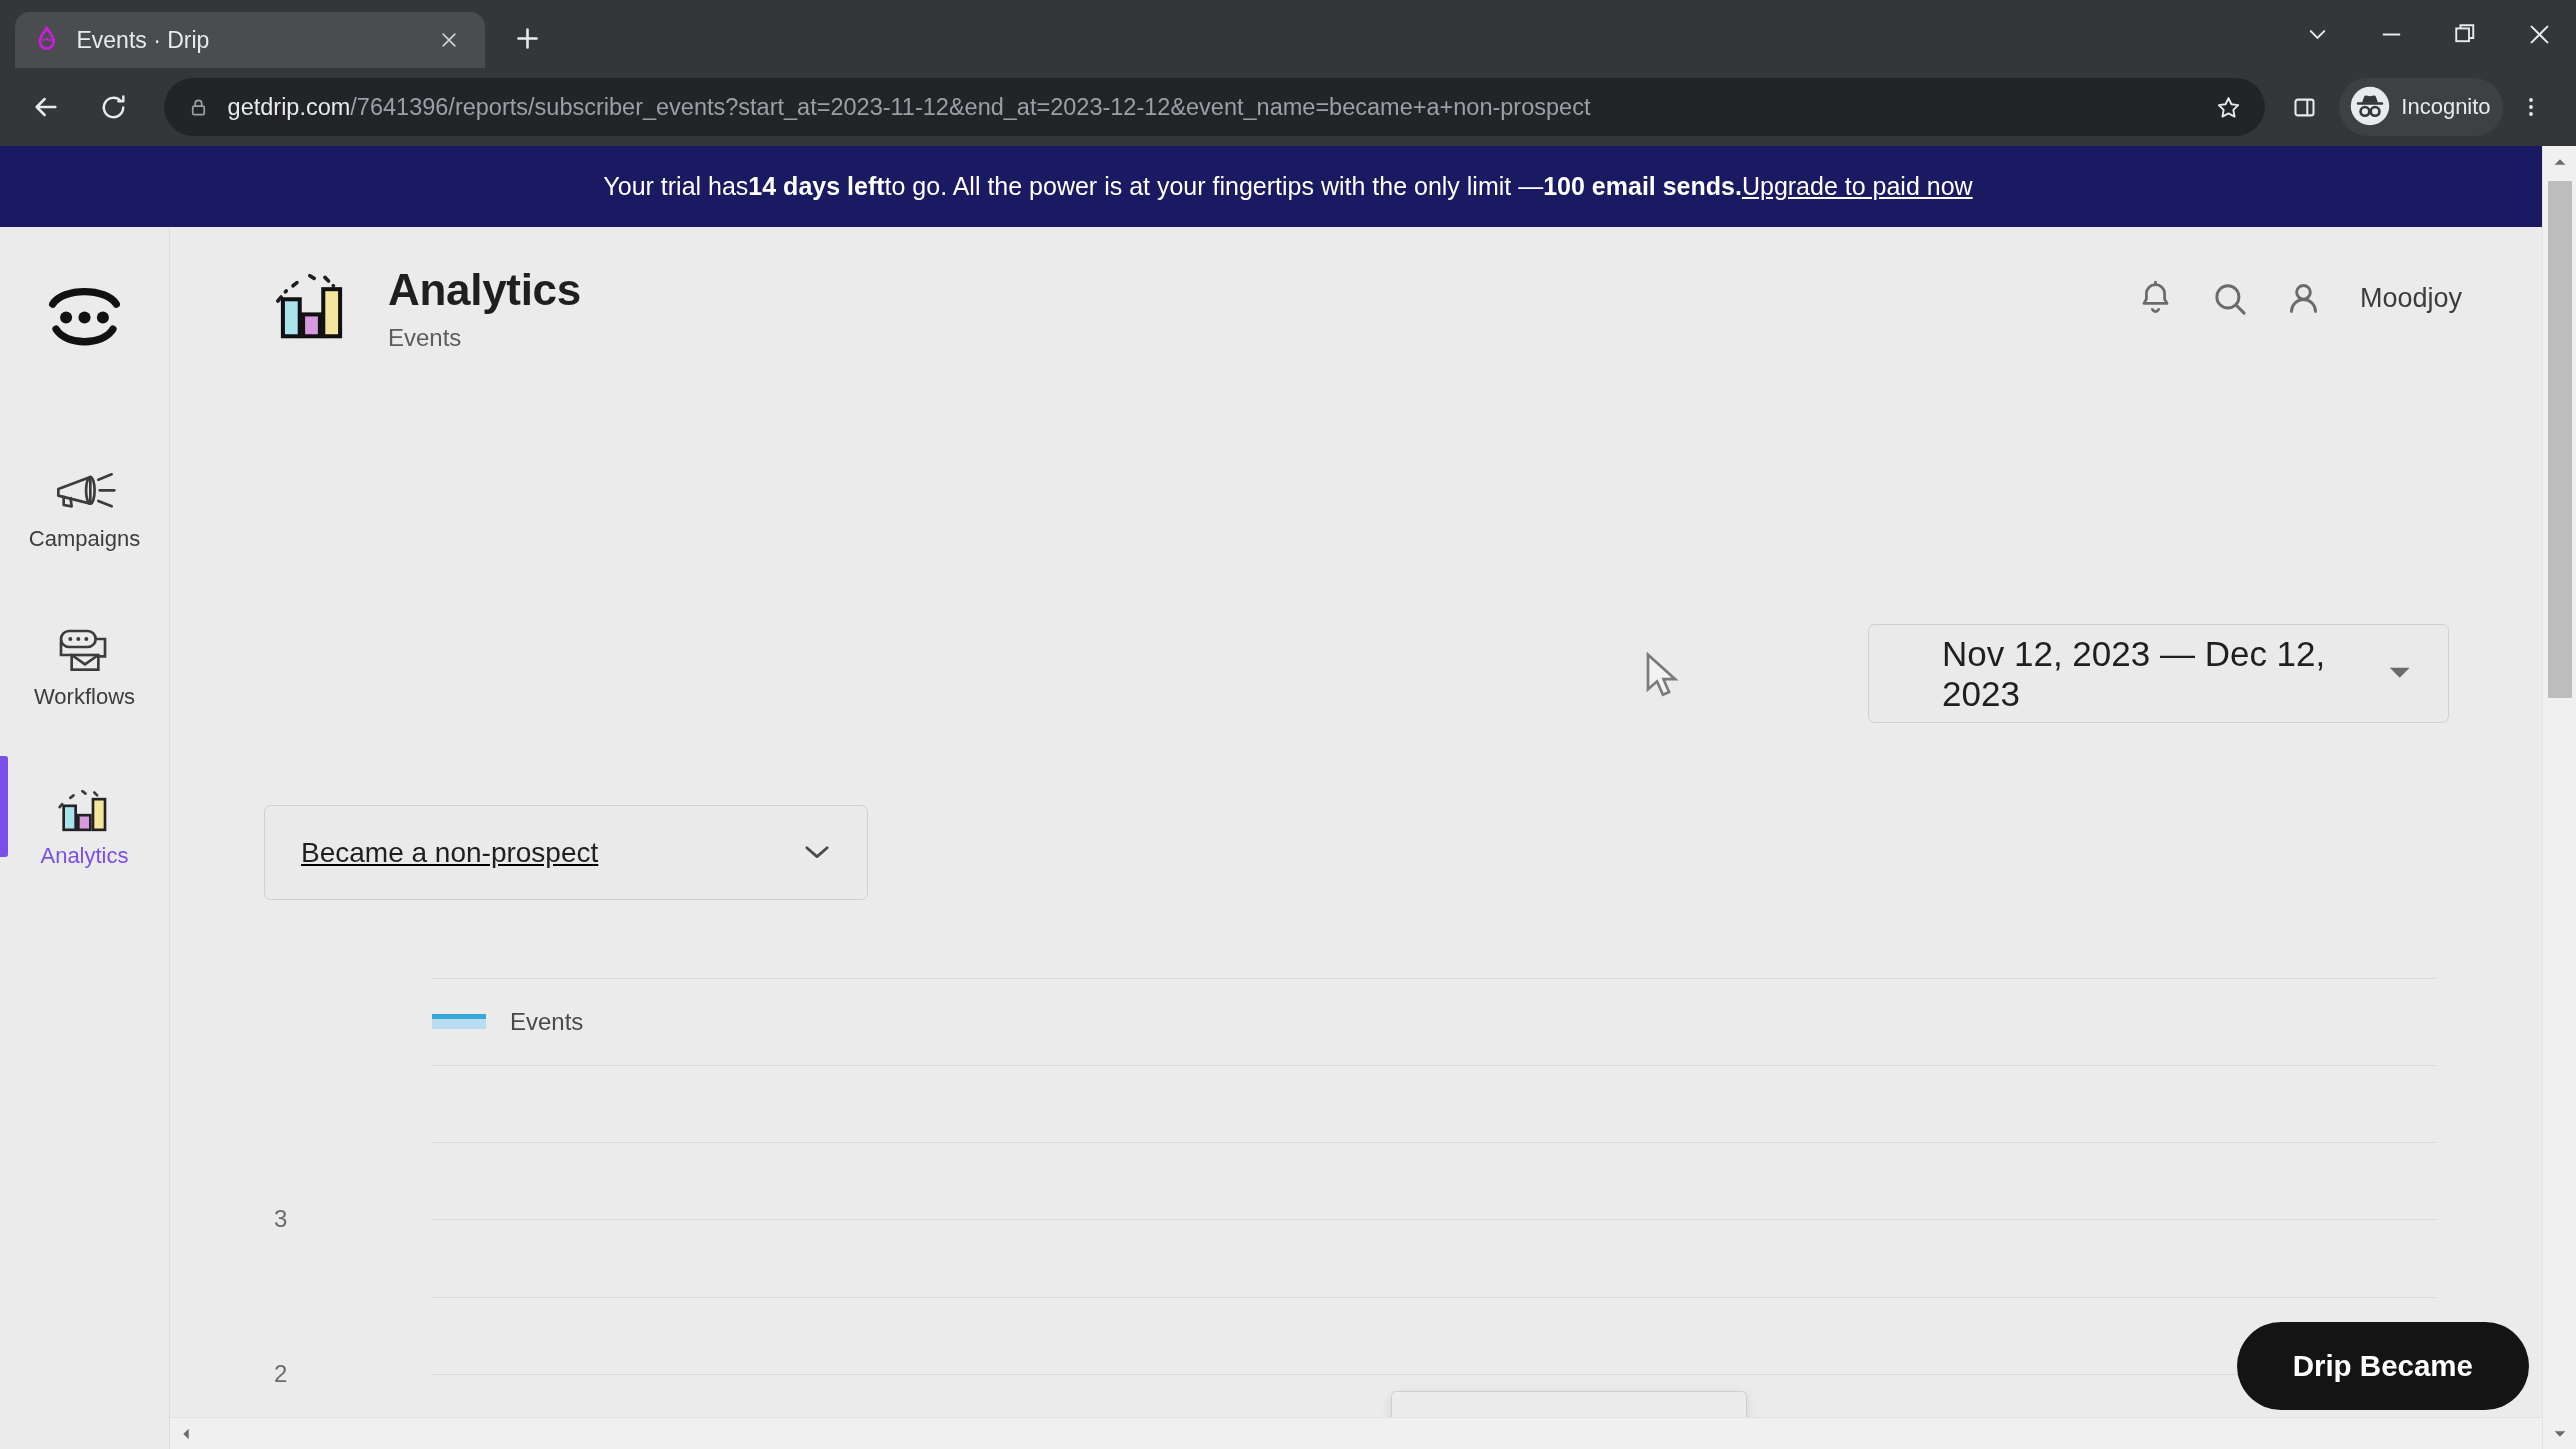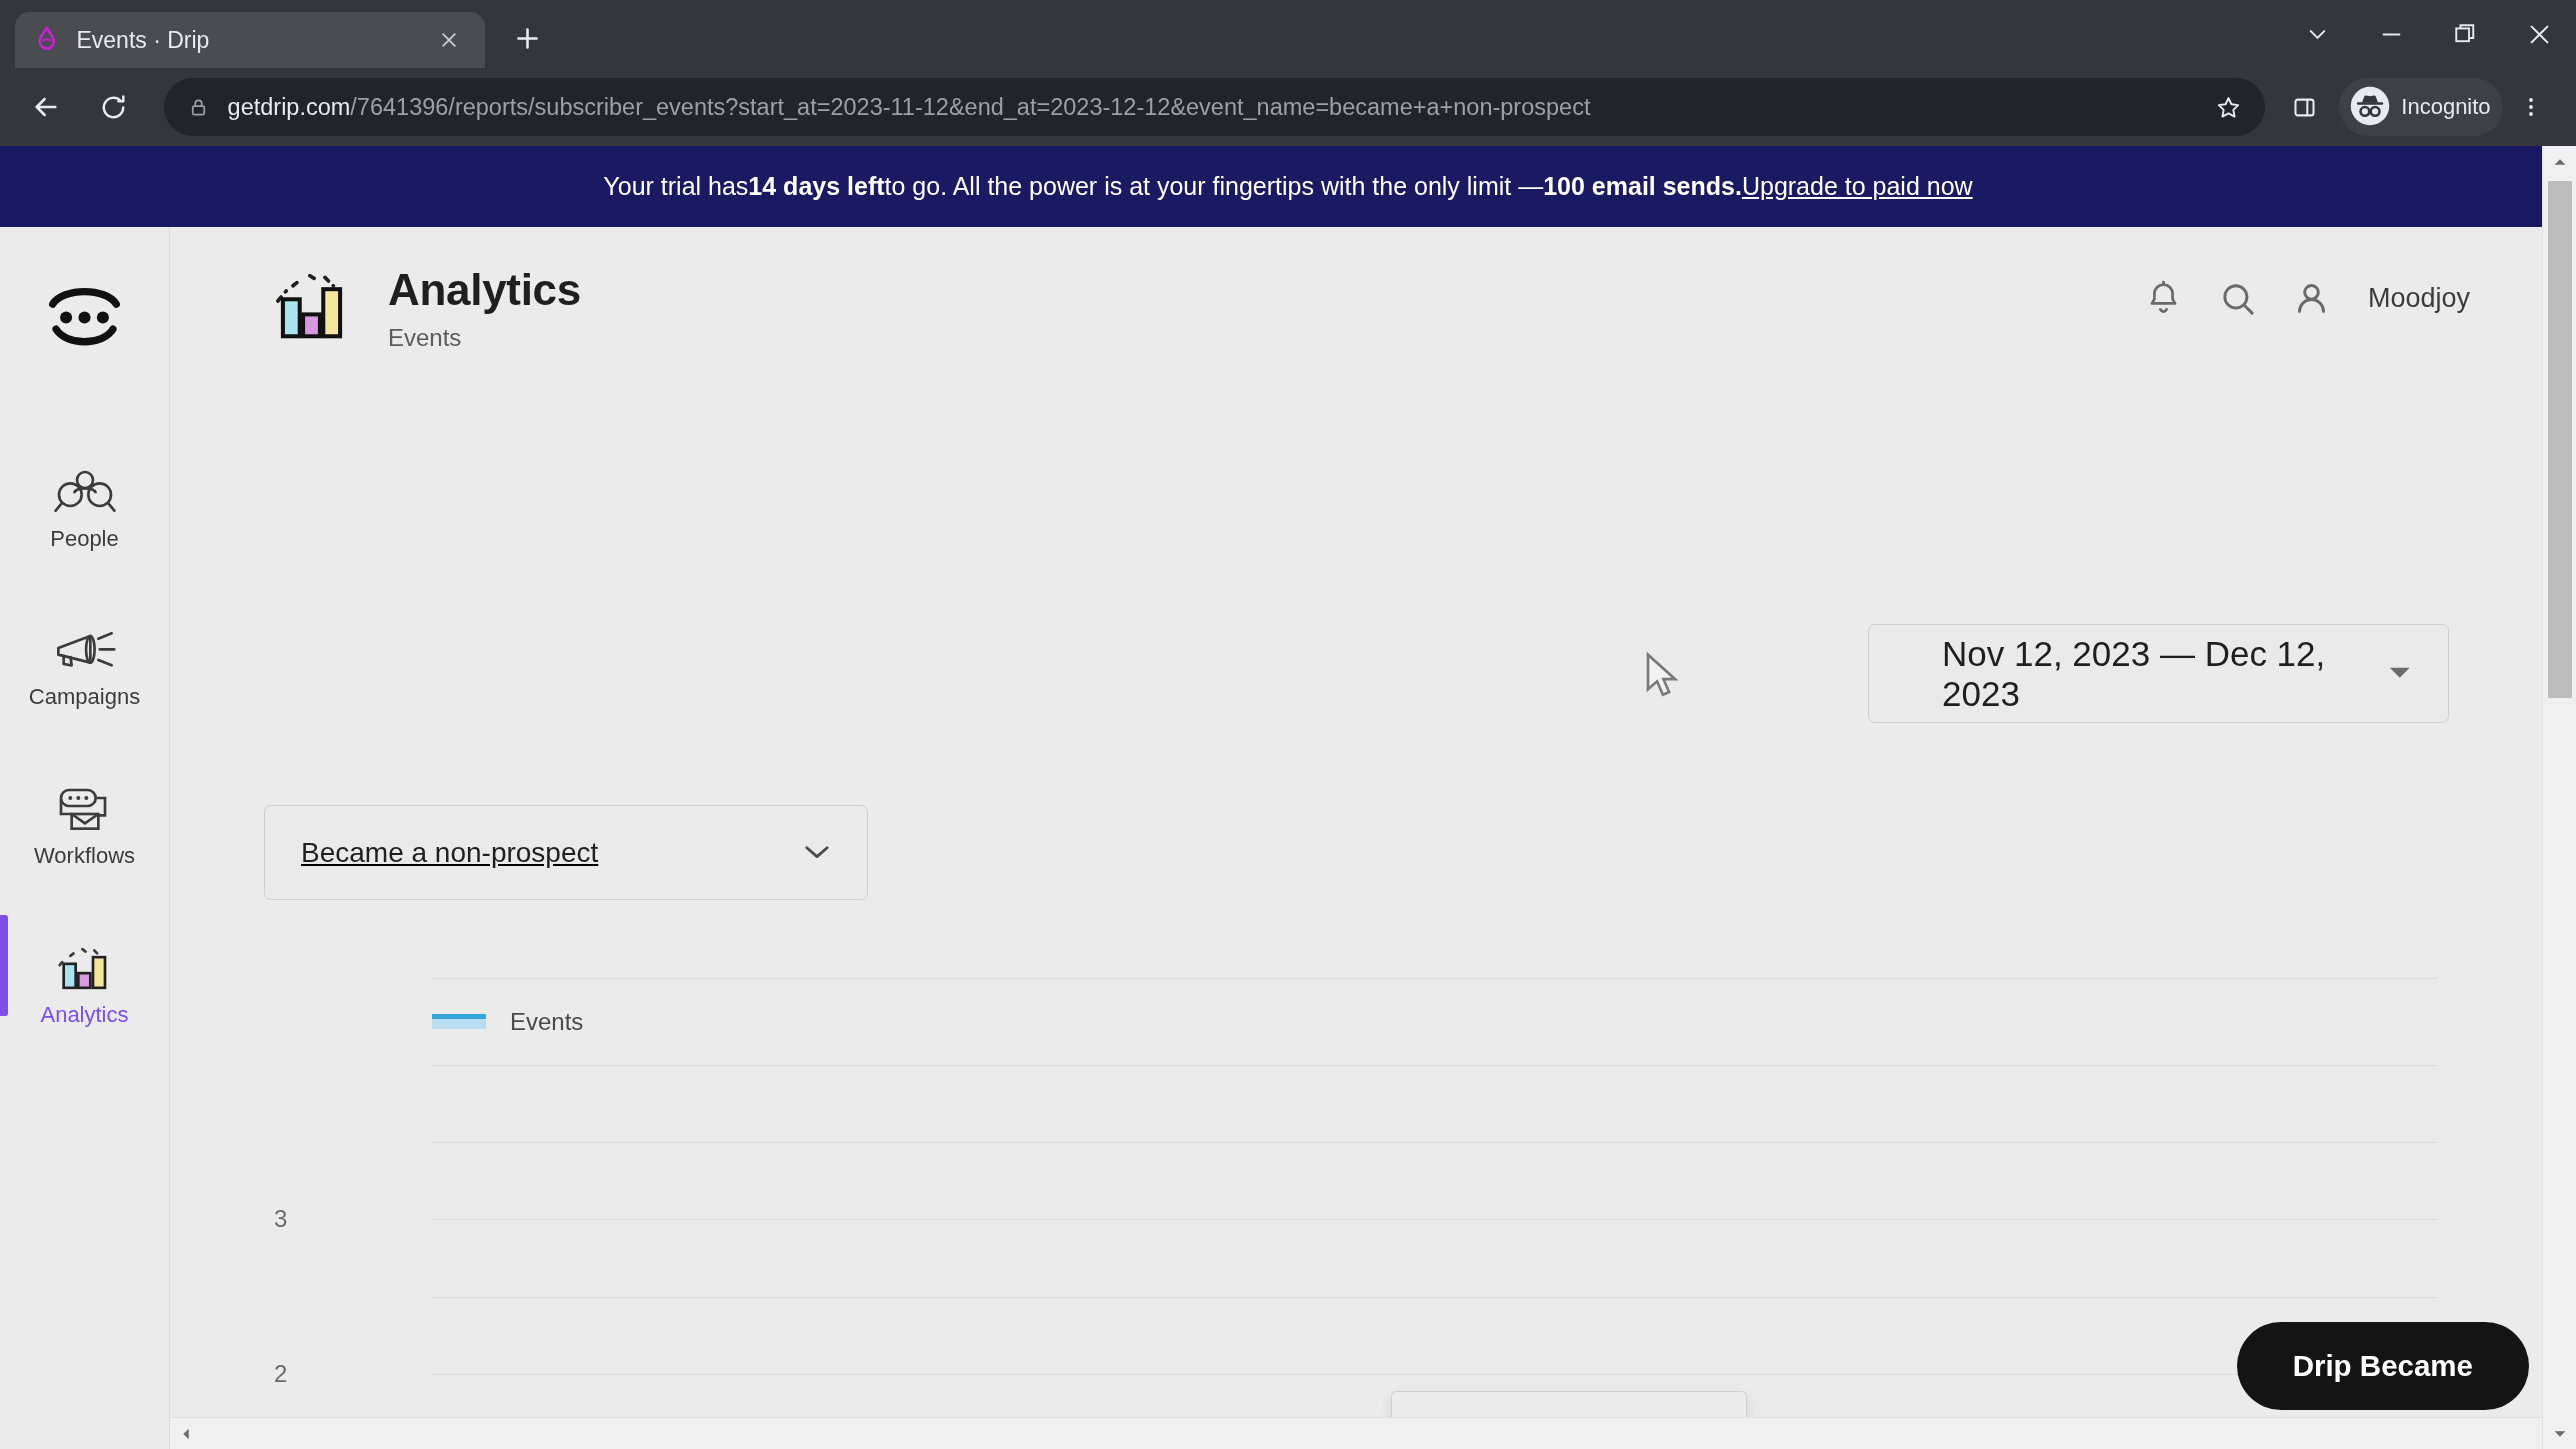--- a/index.html
+++ b/index.html
@@ -113,21 +113,21 @@
   
   .content { flex:1; position:relative; background:#ebebeb; overflow:hidden; }
 
   .page-head { display:flex; align-items:flex-start; padding:38px 0 0 101px; }
   .head-icon { width:81px; height:74px; flex:0 0 auto; margin-top:4px; }
   .head-text { margin-left:36px; }
   .page-title { font-size:44px; color:#1f1f1f; font-weight:700; letter-spacing:-0.3px; }
   .page-sub { font-size:24px; color:#5c5c5c; margin-top:9.4px; }
 
   .head-right {
-    position:absolute; right:106px; top:50px;
+    position:absolute; right:114px; top:50px;
     display:flex; align-items:center; gap:31px;
   }
   .hr-icon { width:43px; height:43px; display:flex; align-items:center; justify-content:center; }
   .user-name { font-size:27px; color:#3c3c3c; margin-left:4px; }
 
   .daterange {
     position:absolute; right:127px; top:397px;
     width:581px; height:99px; background:#eaeaea;
     border:1.3px solid #cfcfcf; border-radius:6.7px;
     display:flex; align-items:center; padding:0 36px;
@@ -321,32 +321,20 @@
         <div class="logo">
           <svg width="87" height="75" viewBox="0 0 52 44">
             <path d="M7 14 C13 4, 39 4, 45 14" fill="none" stroke="#111" stroke-width="4.4" stroke-linecap="round"></path>
             <circle cx="15" cy="22" r="3.6" fill="#111"></circle>
             <circle cx="26" cy="22" r="3.6" fill="#111"></circle>
             <circle cx="37" cy="22" r="3.6" fill="#111"></circle>
             <path d="M9 29 C15 39, 37 39, 43 29" fill="none" stroke="#111" stroke-width="4.4" stroke-linecap="round"></path>
           </svg>
         </div>
 
-        <div class="nav-item">
-          <span class="nav-icon">
-            <svg width="64" height="48" viewBox="0 0 48 36">
-              <circle cx="24" cy="9" r="6" fill="none" stroke="#3c3c3c" stroke-width="2"></circle>
-              <path d="M16 19 C16 14, 32 14, 32 19" fill="none" stroke="#3c3c3c" stroke-width="2"></path>
-              <circle cx="13" cy="20" r="8.5" fill="none" stroke="#3c3c3c" stroke-width="2"></circle>
-              <circle cx="35" cy="20" r="8.5" fill="none" stroke="#3c3c3c" stroke-width="2"></circle>
-              <path d="M6.5 26.5 L2 32 M41.5 26.5 L46 32" stroke="#3c3c3c" stroke-width="2" stroke-linecap="round"></path>
-            </svg>
-          </span>
-          <span class="nav-label">People</span>
-        </div>
 
         <div class="nav-item">
           <span class="nav-icon">
             <svg width="64" height="46" viewBox="0 0 48 34">
               <path d="M4 14 L28 5 L28 25 L4 19 Z" fill="none" stroke="#3c3c3c" stroke-width="2" stroke-linejoin="round"></path>
               <path d="M8 19 L8 26 L14 27 L13 20" fill="none" stroke="#3c3c3c" stroke-width="2" stroke-linejoin="round"></path>
               <ellipse cx="28" cy="15" rx="3.2" ry="10" fill="none" stroke="#3c3c3c" stroke-width="2"></ellipse>
               <path d="M34 7 L44 3 M35 15 L46 15 M34 23 L44 27" stroke="#3c3c3c" stroke-width="2" stroke-linecap="round"></path>
             </svg>
           </span>

